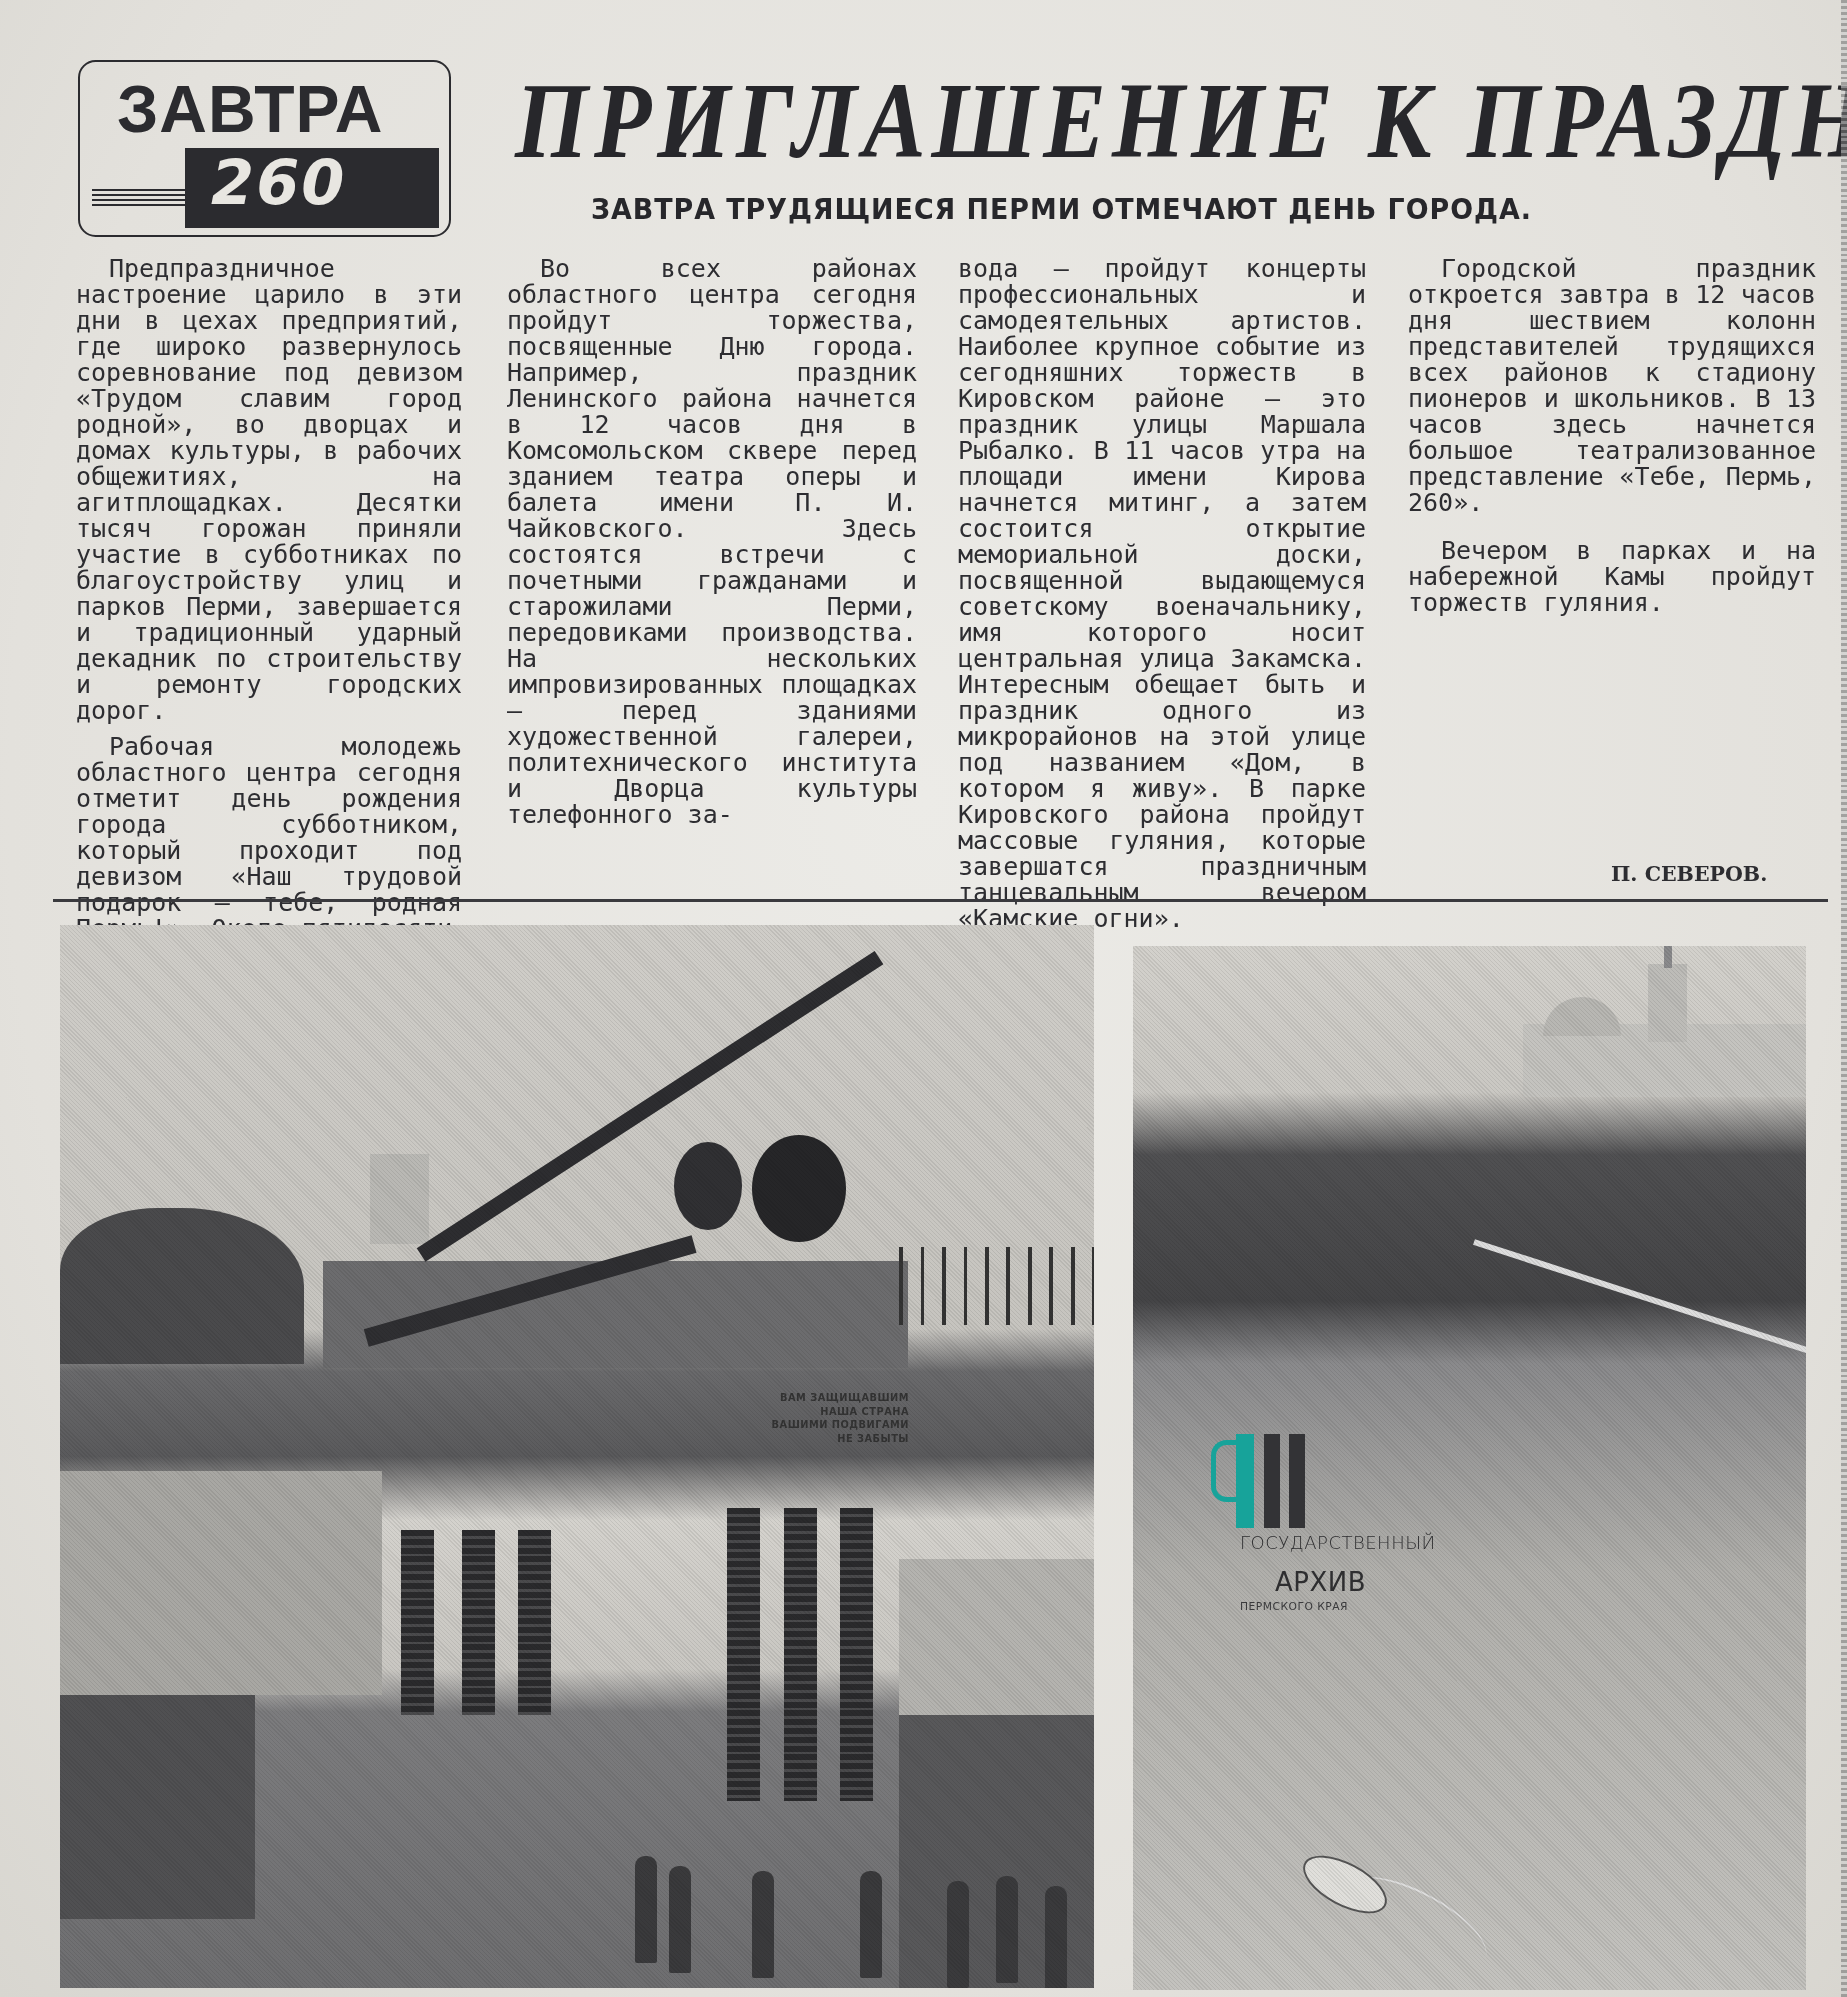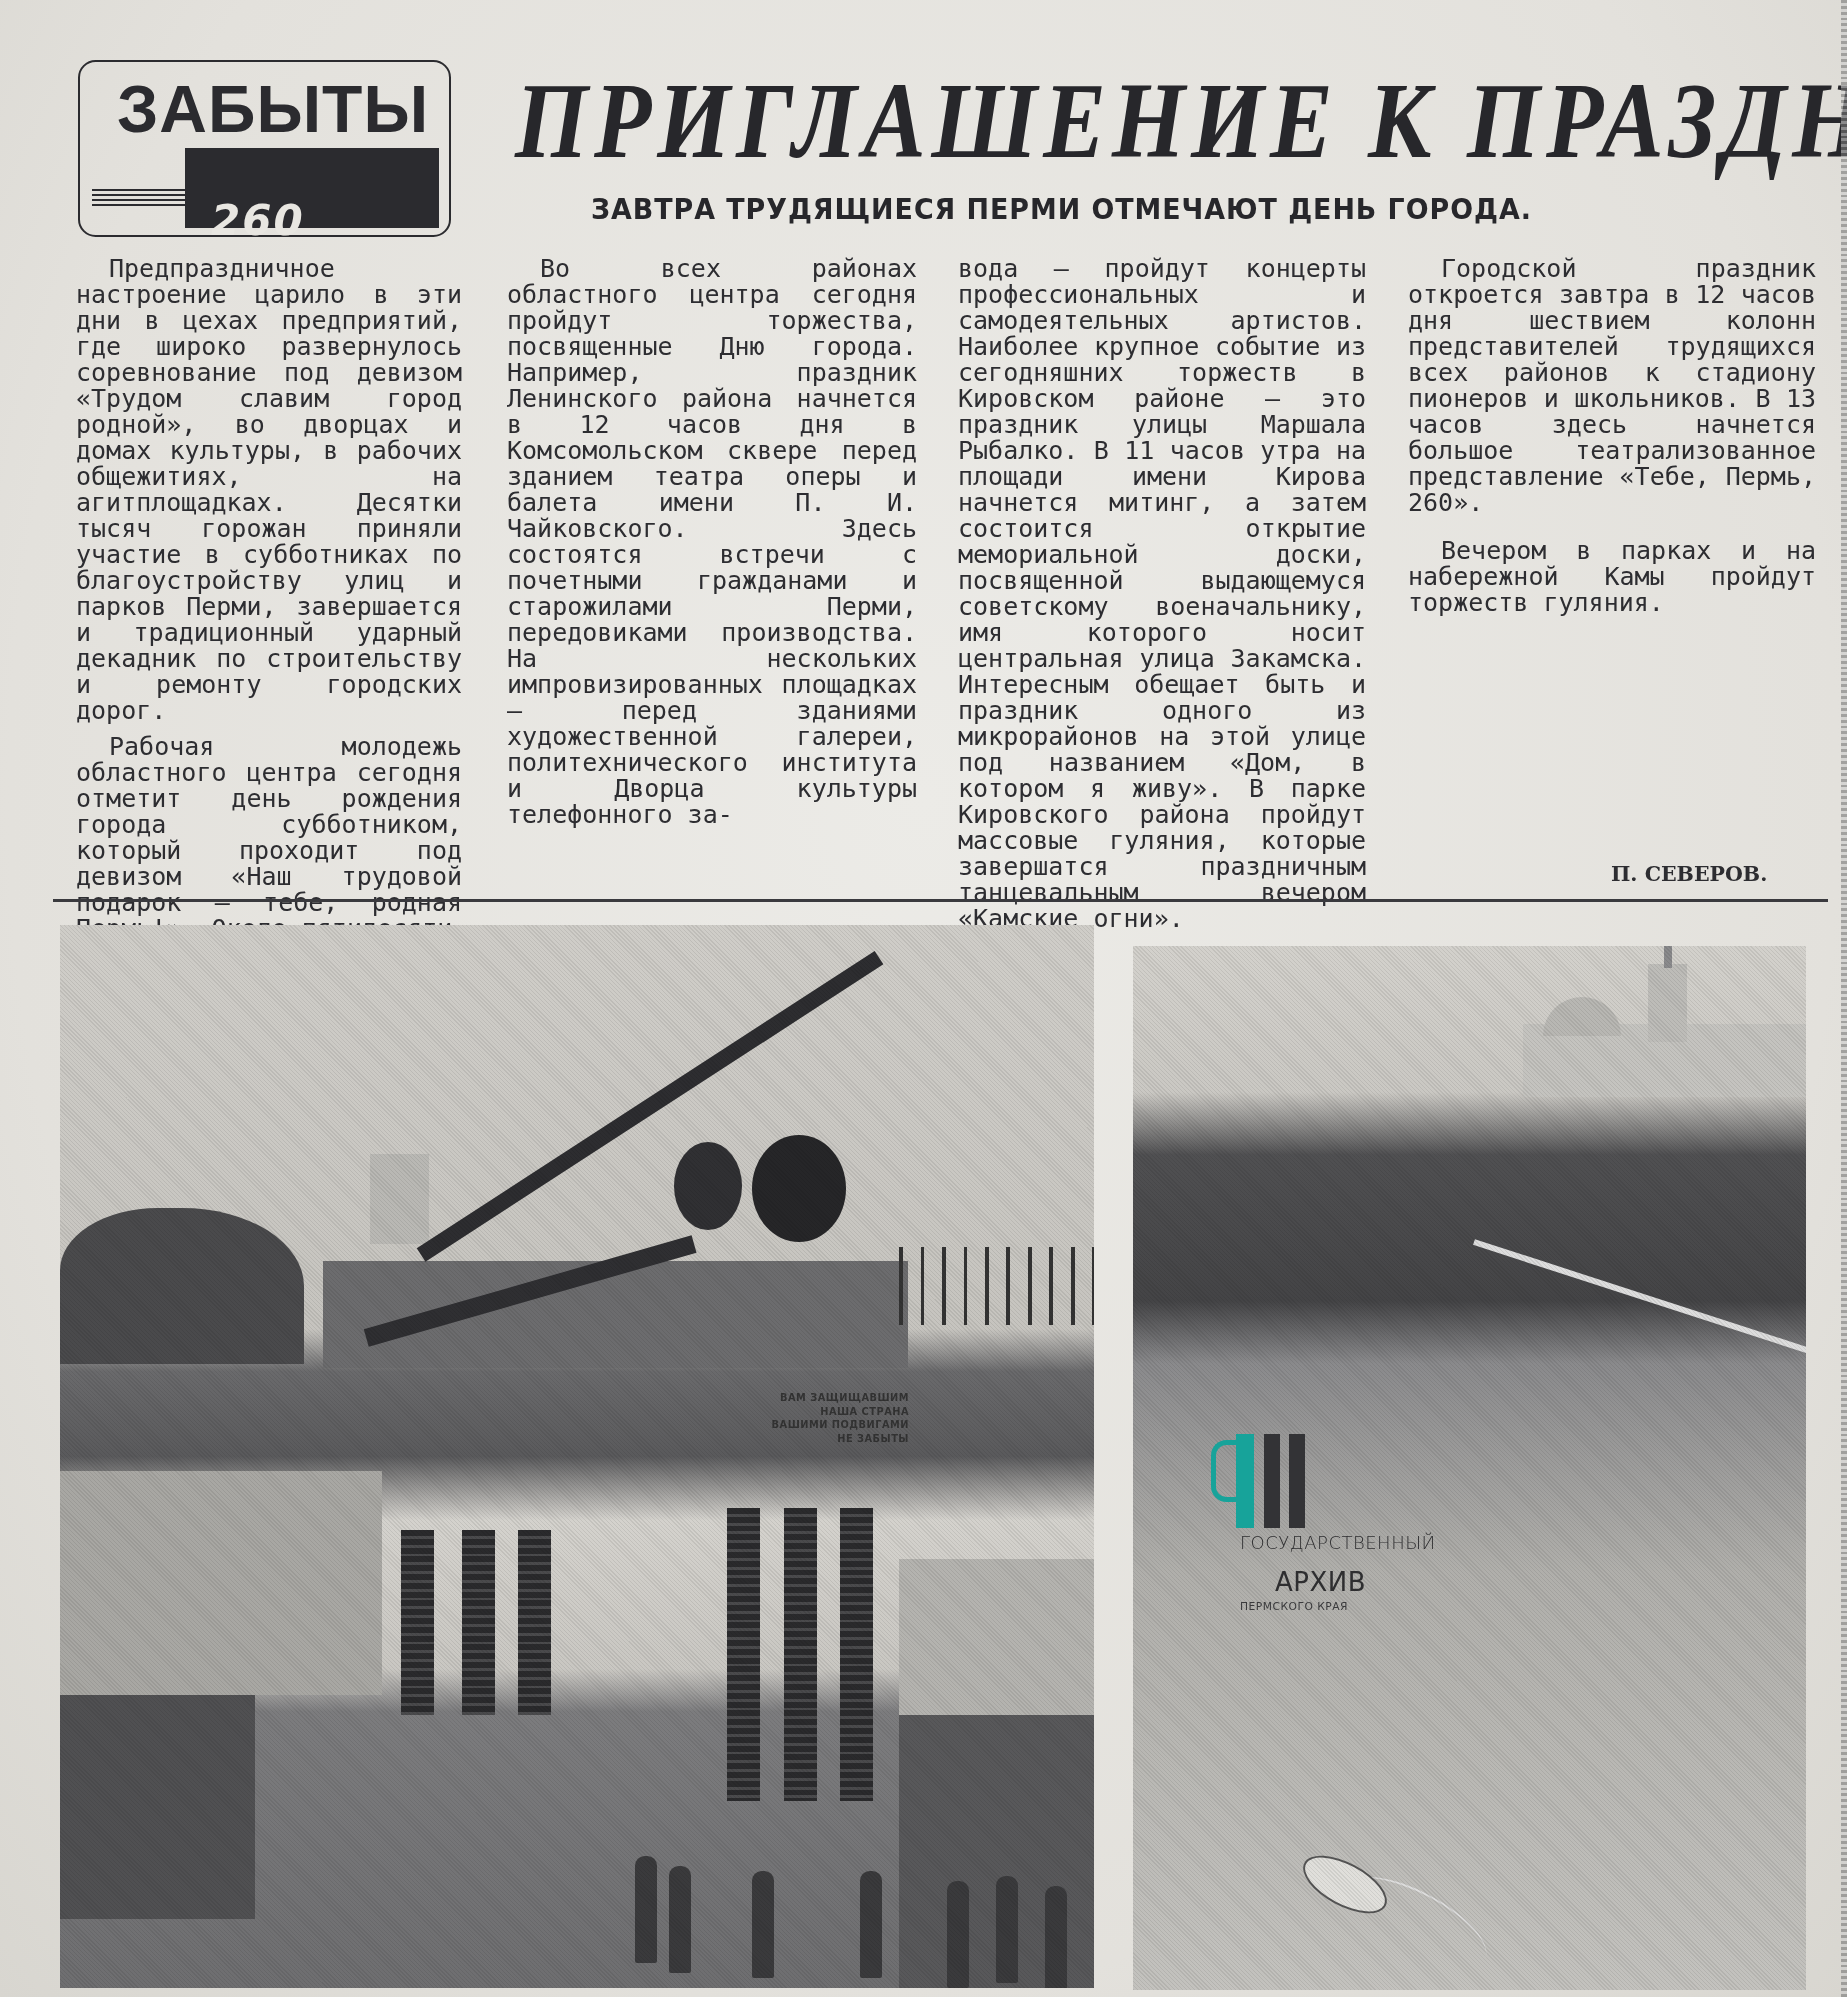--- a/index.html
+++ b/index.html
@@ -30,23 +30,22 @@
     font-family:"Liberation Sans", sans-serif; font-weight:700;
     font-size:66px; letter-spacing:1px; color:#2b2b2f; line-height:1;
   }
   .logo-box {
     position:absolute; left:105px; top:86px; width:254px; height:80px;
     background:#2b2b2f;
   }
   .logo-num {
     position:absolute; left:131px; top:90px; width:195px;
     font-family:"DejaVu Sans", sans-serif; font-weight:700;
-    font-size:42px; color:#e8e6e1; line-height:1; letter-spacing:2px;
+    font-size:62px; color:#e8e6e1; line-height:1; letter-spacing:2px;
     font-style:italic;
-    margin-top:48px;
   }
   .logo-lines {
     position:absolute; left:11.7px; top:127px; width:94px; height:19.5px;
     background:repeating-linear-gradient(180deg,#2b2b2f 0 2px,transparent 2px 4.9px);
   }
   
   .headline {
     position:absolute; left:515px; top:66px; width:1307px;
     font-family:"Liberation Serif", serif; font-weight:700; font-style:italic;
     font-size:94px; letter-spacing:5.9px; color:#27272b; line-height:1;
@@ -144,21 +143,21 @@
     font-family:"DejaVu Sans", sans-serif; font-size:26px; color:#2e2e30; letter-spacing:0.5px;padding-left:35px; }
   .wm-text3 { position:absolute; left:29px; top:166px; white-space:nowrap;
     font-family:"DejaVu Sans", sans-serif; font-size:10.7px; color:#3a3a3c; letter-spacing:0.5px; }
 </style>
 </head>
 <body>
 
 <div class="paper">
 
   <div class="logo">
-    <div class="logo-word">ЗАБЫТЫ</div>
+    <div class="logo-word">ЗАВТРА</div>
     <div class="logo-lines"></div>
     <div class="logo-box"></div>
     <div class="logo-num">260</div>
   </div>
 
   <div class="headline">ПРИГЛАШЕНИЕ К ПРАЗДНИКУ</div>
   <div class="subhead">ЗАВТРА ТРУДЯЩИЕСЯ ПЕРМИ ОТМЕЧАЮТ ДЕНЬ ГОРОДА.</div>
 
   <div class="col col1">
     <p>Предпраздничное настроение царило в эти дни в цехах предприятий, где широко развернулось соревнование под девизом «Трудом славим город родной», во дворцах и домах культуры, в рабочих общежитиях, на агитплощадках. Десятки тысяч горожан приняли участие в субботниках по благоустройству улиц и парков Перми, завершается и традиционный ударный декадник по строительству и ремонту городских дорог.</p>

